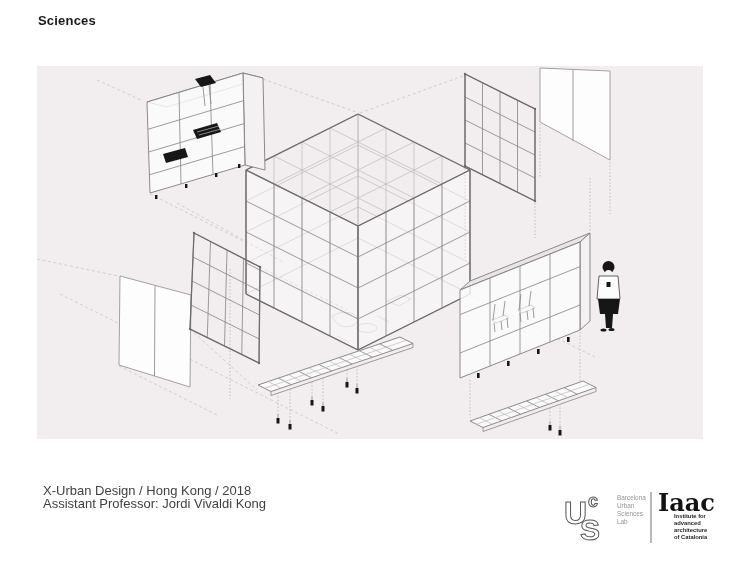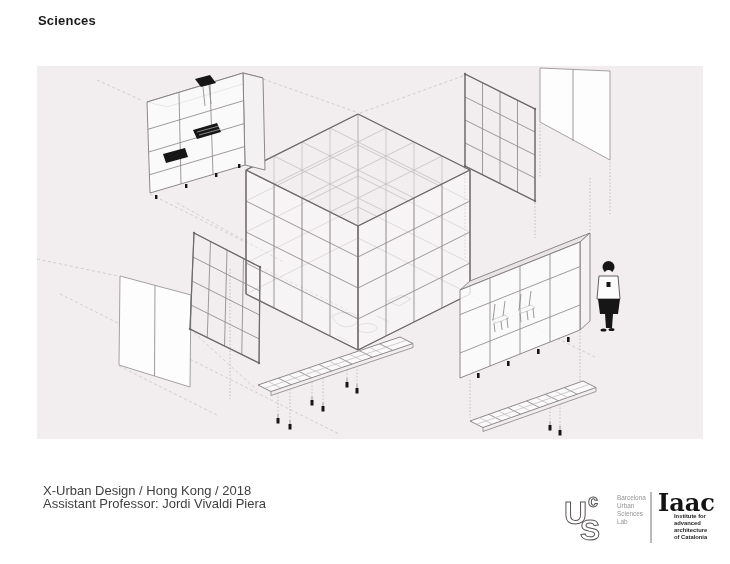--- a/index.html
+++ b/index.html
@@ -295,21 +295,21 @@
           <rect x="511.5" y="359" width="3" height="5.5" class="blk"></rect>
           <line x1="523" y1="338" x2="523" y2="360" class="dot"></line>
           <line x1="523" y1="360" x2="523" y2="364" class="ln-m"></line>
           <rect x="521.5" y="364" width="3" height="5.5" class="blk"></rect>
         </g>
     </svg>
   </div>
 
   <div class="credits">
     <div>X-Urban Design / Hong Kong / 2018</div>
-    <div>Assistant Professor: Jordi Vivaldi Piera</div>
+    <div>Assistant Professor: Jordi Vivaldi Kong</div>
   </div>
 
   <div class="footer-logos">
     <svg width="160" height="62" viewBox="0 0 160 62">
       <g>
         <text x="4" y="38" font-size="32" class="outline-letter">U</text>
         <text x="28" y="21" font-size="18" class="outline-letter">c</text>
         <text x="20" y="54" font-size="30" class="outline-letter">S</text>
         <text x="57" y="14" class="bus-label">Barcelona</text>
         <text x="57" y="22" class="bus-label">Urban</text>

